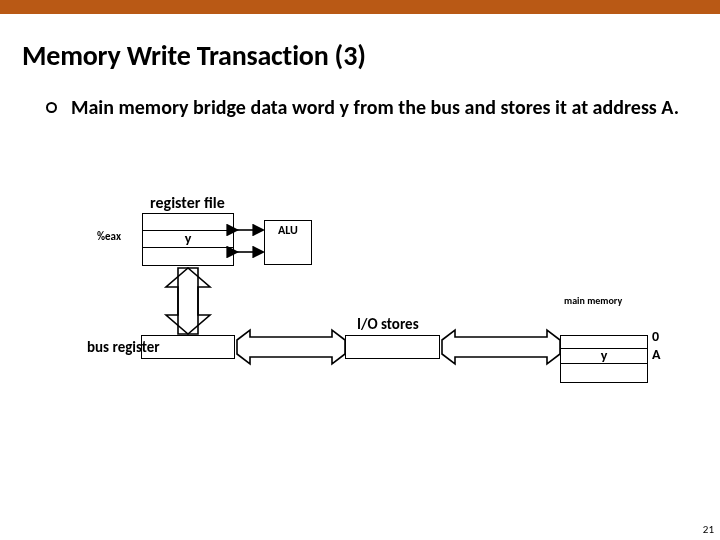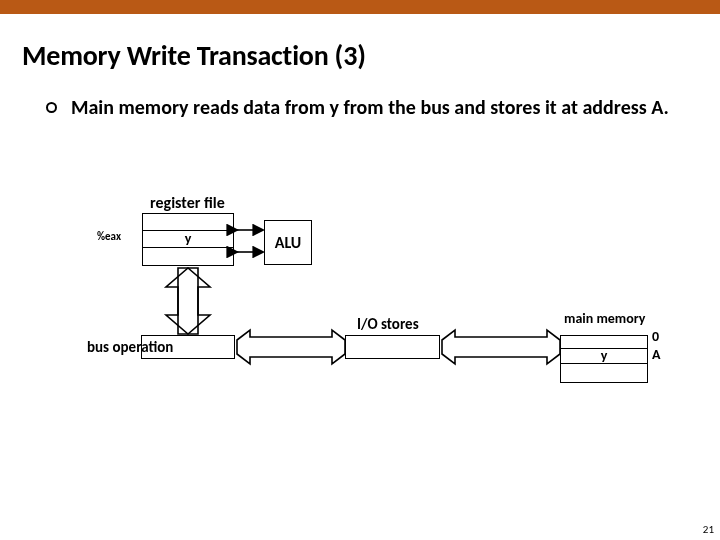--- a/index.html
+++ b/index.html
@@ -82,24 +82,24 @@
     border-bottom: 1.6px solid #000;
     font-size: 14px;
     font-weight: 700;
     text-align: center;
     line-height: 15px;
   }
   .regtable .regrow:last-child { border-bottom: none; }
   .alu {
     left: 264px; top: 40px;
     width: 48px; height: 45px;
-    font-size: 16px;
+    font-size: 12px;
     font-weight: 700;
     text-align: center;
-    padding-top: 12px;
+    padding-top: 2px;
   }
   .busif {
     left: 141px; top: 155px;
     width: 94px; height: 24px;
   }
   .iobridge {
     left: 345px; top: 155px;
     width: 95px; height: 24px;
   }
   .membox {
@@ -143,44 +143,44 @@
 </head>
 <body>
 
 <div class="topbar"></div>
 
 <div class="title">Memory Write Transaction (3)</div>
 
 <div class="bullet-wrap">
   <div class="bullet">
     <div class="bullet-marker"></div>
-    <div class="bullet-text">Main memory reads data from y from the bus and stores it at address A.</div>
+    <div class="bullet-text">Main memory bridge data word y from the bus and stores it at address A.</div>
   </div>
 </div>
 
 <div class="diagram">
 
   <div class="lbl" style="left:150px; top:13px;">register file</div>
 
   <div class="regtable">
     <div class="regrow"></div>
     <div class="regrow">y</div>
     <div class="regrow"></div>
   </div>
 
   <div class="lbl" style="left:97px; top:50px; font-size:11px;">%eax</div>
 
   <div class="box alu">ALU</div>
 
 
   <div class="lbl" style="left:357px; top:135px; font-size:15px;">I/O stores</div>
-  <div class="lbl" style="left:564px; top:130px; font-size:14px;">main memory</div>
+  <div class="lbl" style="left:564px; top:114px; font-size:10px;">main memory</div>
 
   <div class="box busif"></div>
-  <div class="lbl" style="left:87px; top:158px; font-size:15px;">bus operation</div>
+  <div class="lbl" style="left:87px; top:158px; font-size:15px;">bus register</div>
 
   <div class="box iobridge"></div>
 
   <div class="box membox"></div>
   <div class="mem-y">y</div>
   <div class="mem-zero">0</div>
   <div class="mem-A">A</div>
 
   <svg class="arrows">
     <defs>

